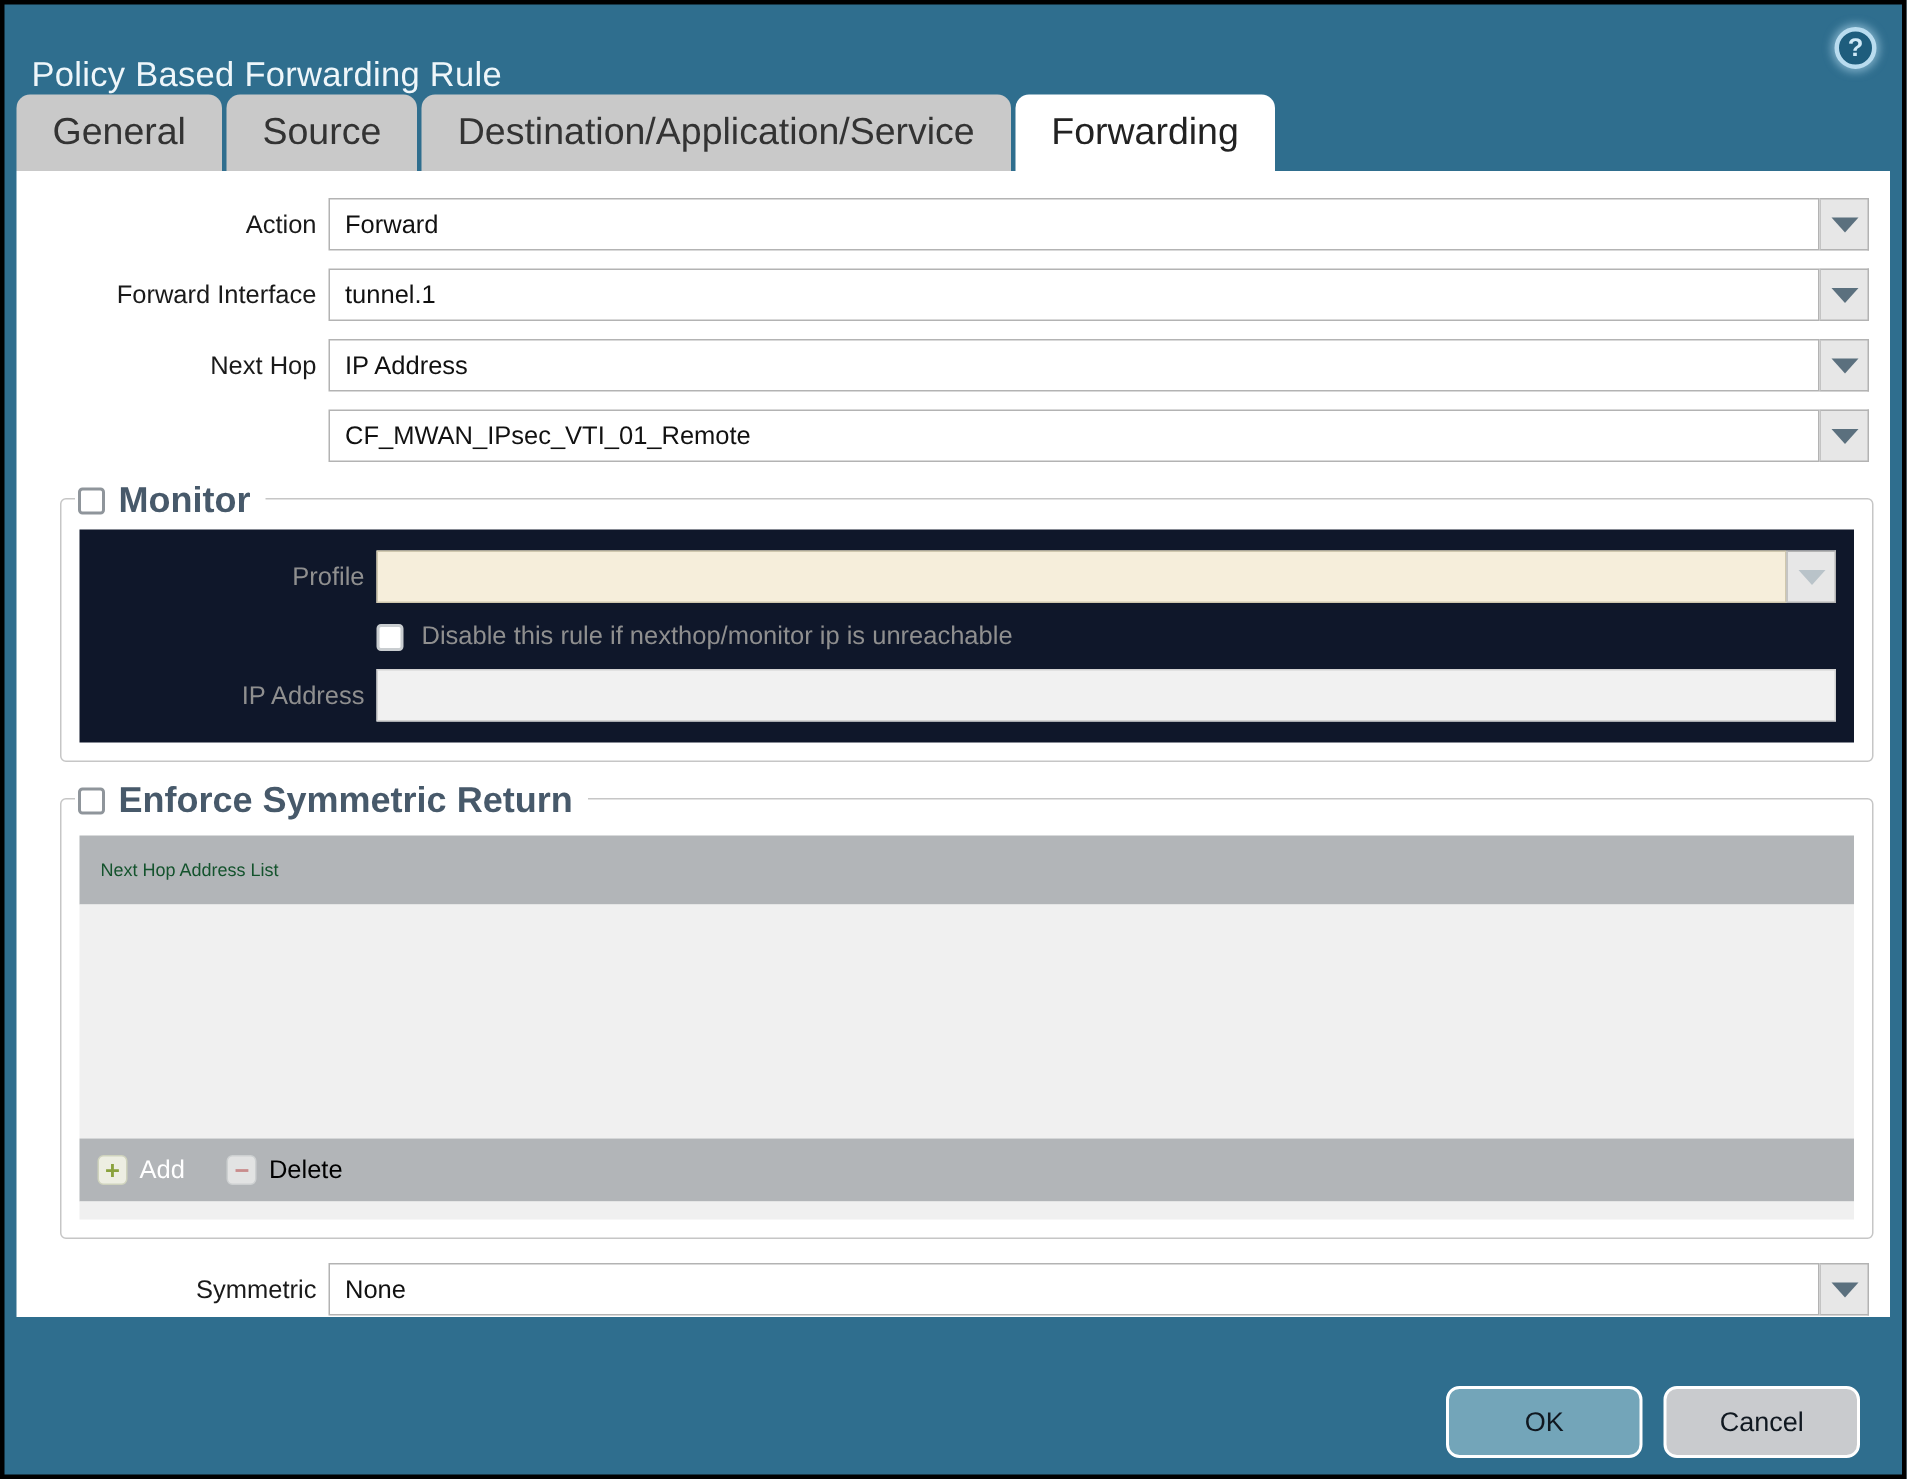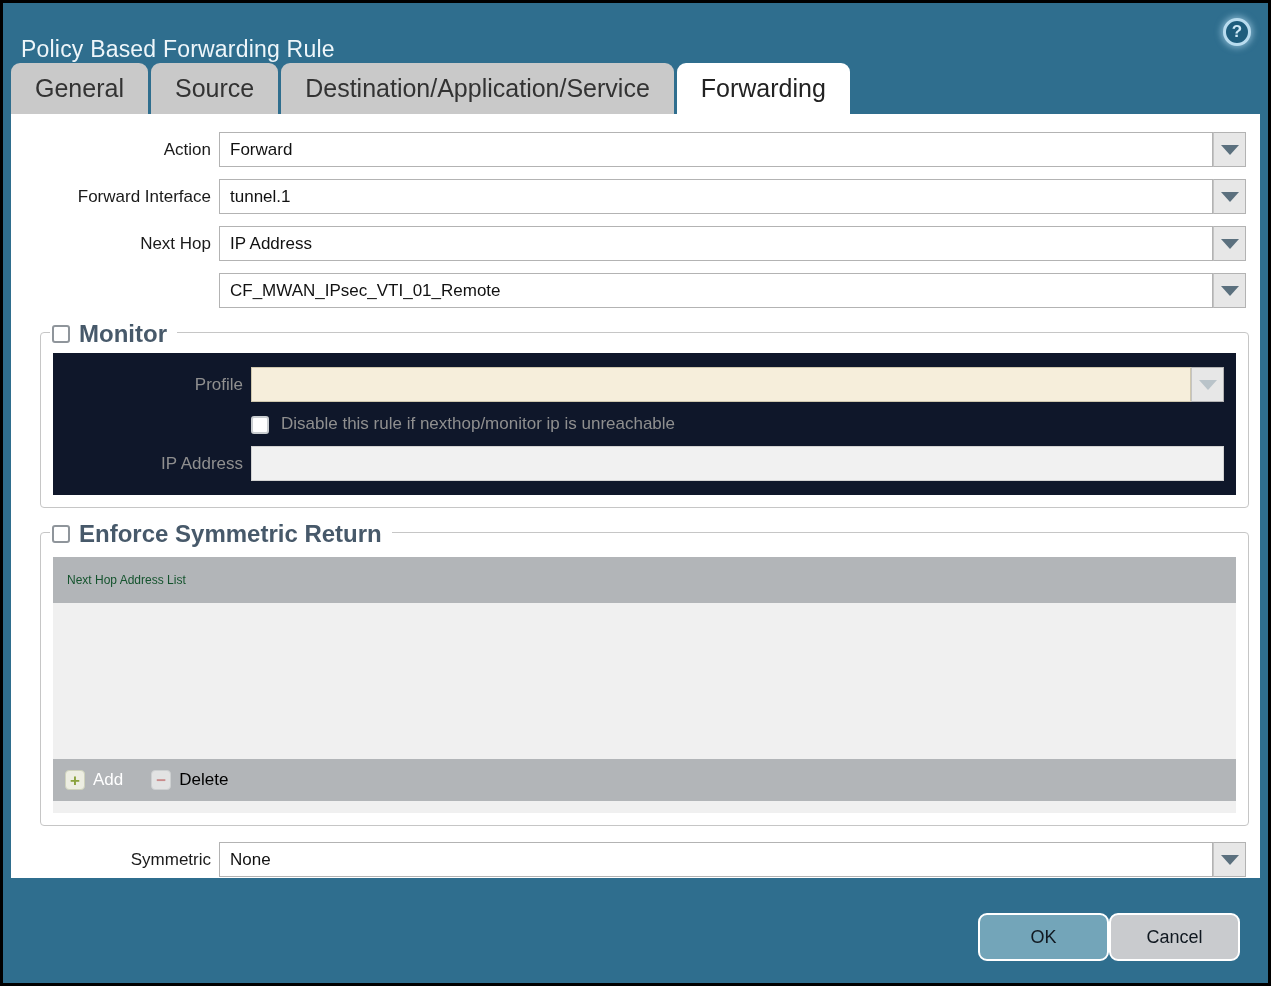--- a/index.html
+++ b/index.html
@@ -120,22 +120,22 @@
   .micon.plus{ background:#edeee2; color:#8aa23c; border:1px solid #cfd3bd; }
   .micon.minus{ background:#e2e3e3; color:#c98c8c; border:1px solid #cdd0d1; }
   .btn-mini .mlab{ font-size:17px; color:#fff; }
   .btn-mini.disabled .mlab{ color:#000000; }
 
   .sched{ margin-top:16px; }
 
   
   .footer{
     position:absolute; left:0; right:0; bottom:0; top:880px;
-    display:flex; justify-content:flex-end; align-items:flex-start;
-    padding:30px 28px 0 0;
+    display:flex; justify-content:flex-end; align-items:center;
+    gap:14px; padding:30px 28px 0 0;
   }
   .btn{
     width:131px; height:48px;
     border:2px solid #fff; border-radius:9px;
     font-size:18px; color:#101820;
     display:flex; align-items:center; justify-content:center;
     cursor:pointer; font-family:"Liberation Sans", sans-serif;
   }
   .btn.ok{ background:#73a5b9; }
   .btn.cancel{ background:#c9cbce; }

